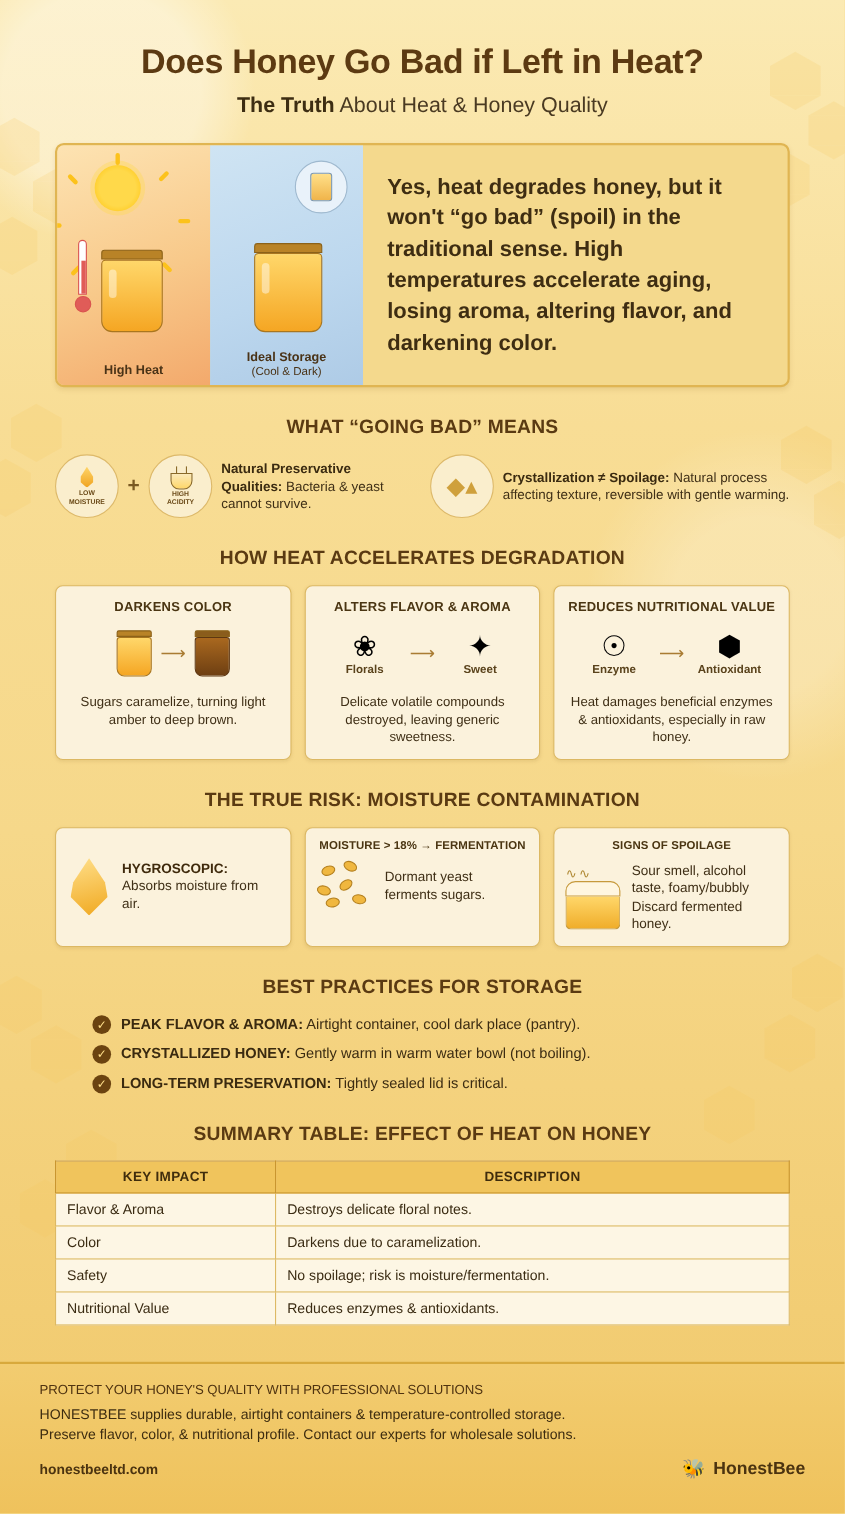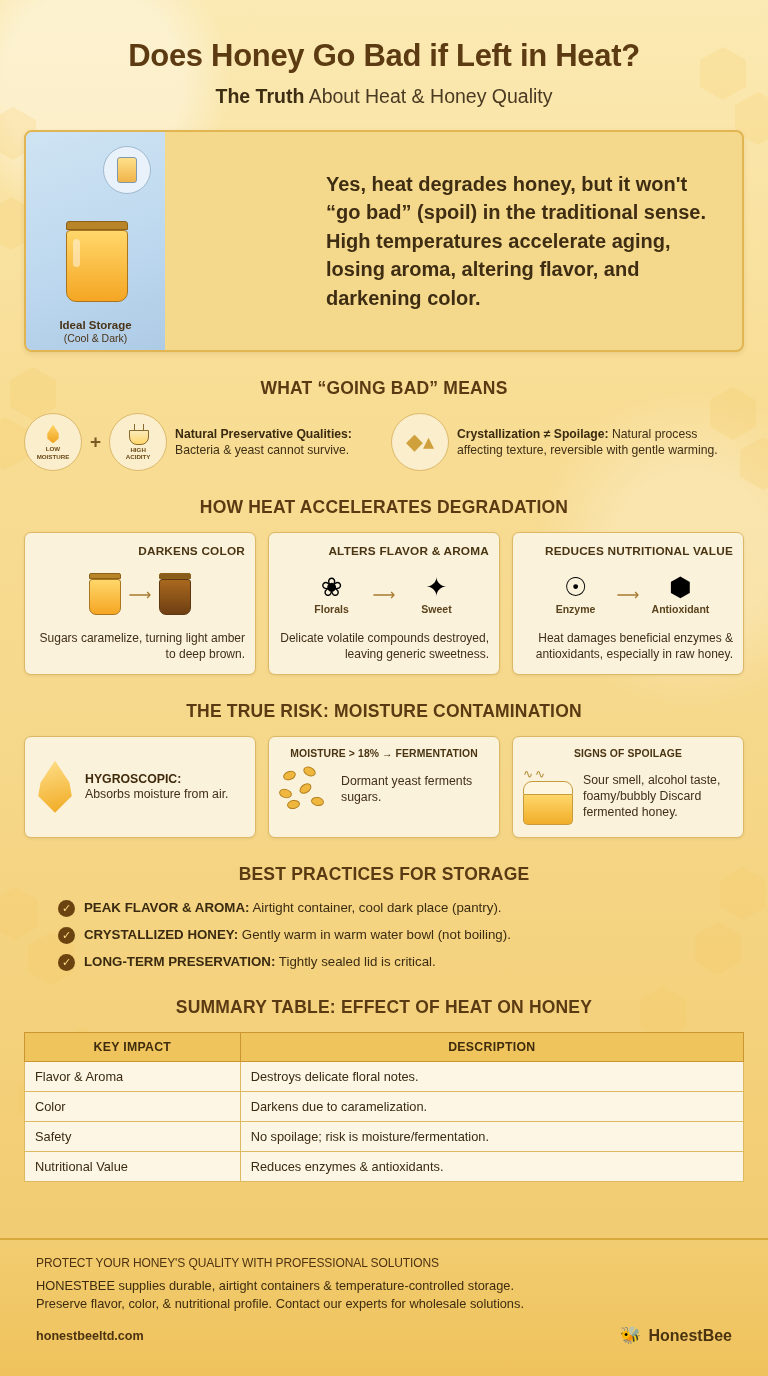--- a/index.html
+++ b/index.html
@@ -27,21 +27,21 @@
     background: rgba(245, 198, 92, 0.55);
     border: 0;
   }
   .hex:before, .hex:after {
     content: ""; position: absolute; left: 0; width: 0; height: 0;
     border-left: 23px solid transparent; border-right: 23px solid transparent;
   }
   .hex:before { bottom: 100%; border-bottom: 13px solid rgba(245,198,92,0.55); }
   .hex:after { top: 100%; border-top: 13px solid rgba(245,198,92,0.55); }
 
-  .content { position: relative; z-index: 2; padding: 0 24px; }
+  .content { position: relative; z-index: 2; padding: 0 50px; }
 
   h1.title {
     font-size: 31px; font-weight: bold; color: #5c3a12;
     text-align: center; letter-spacing: -0.3px; padding-top: 38px;
   }
   .subtitle {
     text-align: center; font-size: 19.5px; color: #4a3a22; margin-top: 11px;
   }
   .subtitle b { color: #3d2d12; }
 
@@ -164,21 +164,21 @@
     background: linear-gradient(180deg, rgba(255,214,106,0.2), #ffd76a);
   }
   .crystals { font-size: 22px; color: #cfa03c; line-height: 1; }
 
   
   .cards { display: flex; gap: 12px; }
   .card {
     flex: 1; background: #fbf2dc; border: 1.5px solid #dcb863;
     border-radius: 7px; padding: 11px 10px 12px;
     box-shadow: 0 1px 3px rgba(120,80,20,0.10);
-    text-align: right;
+    text-align: center;
   }
   .card-title {
     font-size: 11.8px; font-weight: bold; color: #4a3512; letter-spacing: 0.2px;
     margin-bottom: 8px;
   }
   .card-body { font-size: 12px; color: #3f2f16; line-height: 1.34; }
   .icon-row { display: flex; align-items: center; justify-content: center; gap: 8px; margin: 4px 0 8px; min-height: 56px; }
   .arrow { color: #a97c33; font-size: 16px; }
   .mini-jar { width: 32px; }
   .mini-jar .lid { height: 6px; border-radius: 2px 2px 0 0; background: #b98327; border: 1.2px solid #8c6219; }
@@ -280,20 +280,45 @@
   <div class="content">
 
     <h1 class="title">Does Honey Go Bad if Left in Heat?</h1>
 
     <div class="subtitle">
       <b>The Truth</b><span> About Heat &amp; Honey Quality</span>
     </div>
 
     <div class="hero">
       <div class="hero-img">
+        <div class="hero-left">
+          <div class="sun">
+            <span class="sun-ray" style="transform:rotate(0deg) translate(-2px,-32px);"></span>
+            <span class="sun-ray" style="transform:rotate(45deg) translate(-2px,-32px);"></span>
+            <span class="sun-ray" style="transform:rotate(90deg) translate(-2px,-32px);"></span>
+            <span class="sun-ray" style="transform:rotate(135deg) translate(-2px,-32px);"></span>
+            <span class="sun-ray" style="transform:rotate(180deg) translate(-2px,-32px);"></span>
+            <span class="sun-ray" style="transform:rotate(225deg) translate(-2px,-32px);"></span>
+            <span class="sun-ray" style="transform:rotate(270deg) translate(-2px,-32px);"></span>
+            <span class="sun-ray" style="transform:rotate(315deg) translate(-2px,-32px);"></span>
+          </div>
+          <div class="thermo">
+            <div class="tube">
+                <div class="merc"></div>
+              </div>
+            <div class="bulb"></div>
+          </div>
+          <div class="jar hero-jar1">
+            <div class="lid"></div>
+            <div class="body">
+                <div class="shine"></div>
+              </div>
+          </div>
+          <div class="hero-cap">High Heat</div>
+        </div>
         <div class="hero-right">
           <div class="cab">
               <div class="mini"></div>
             </div>
           <div class="jar hero-jar2">
             <div class="lid"></div>
             <div class="body">
                 <div class="shine"></div>
               </div>
           </div>

